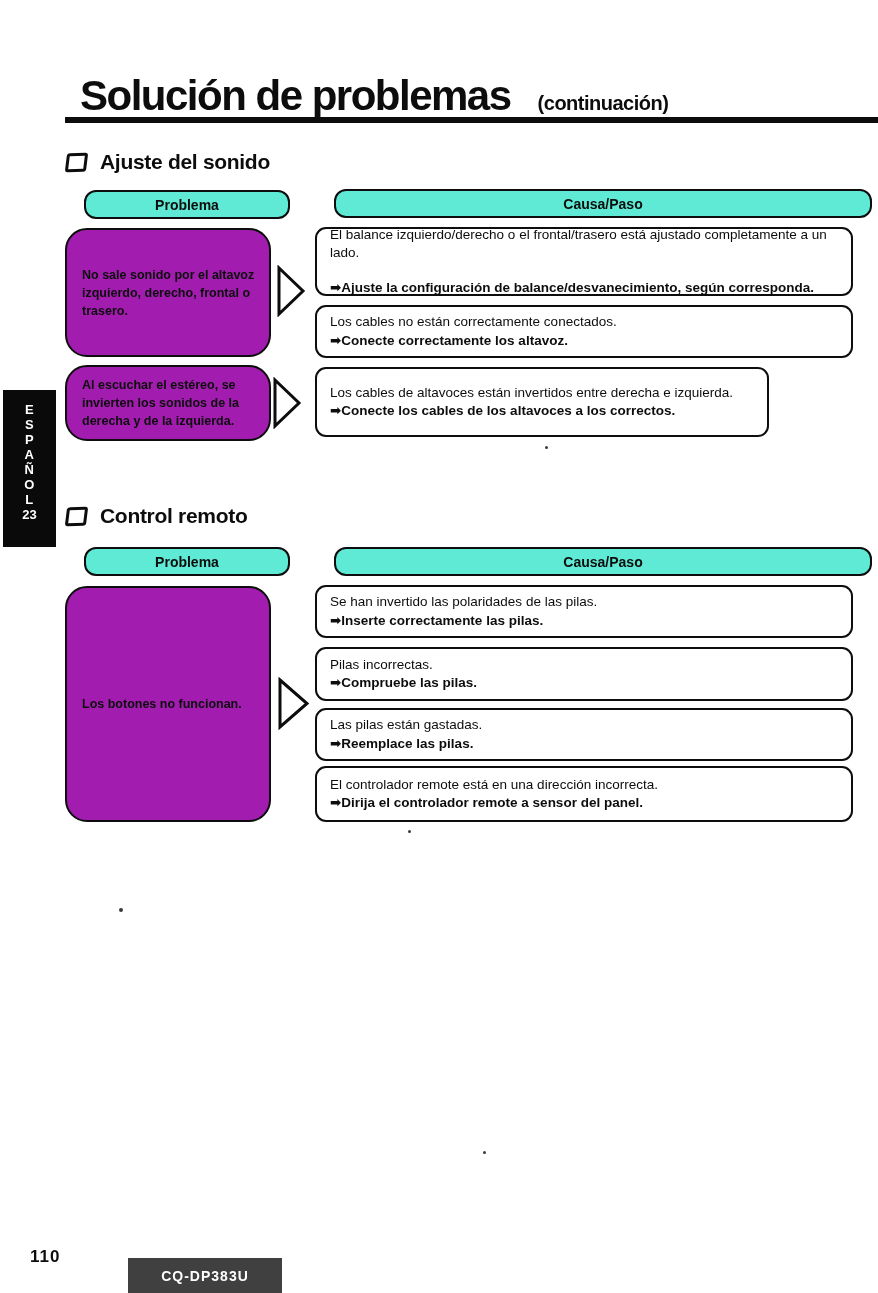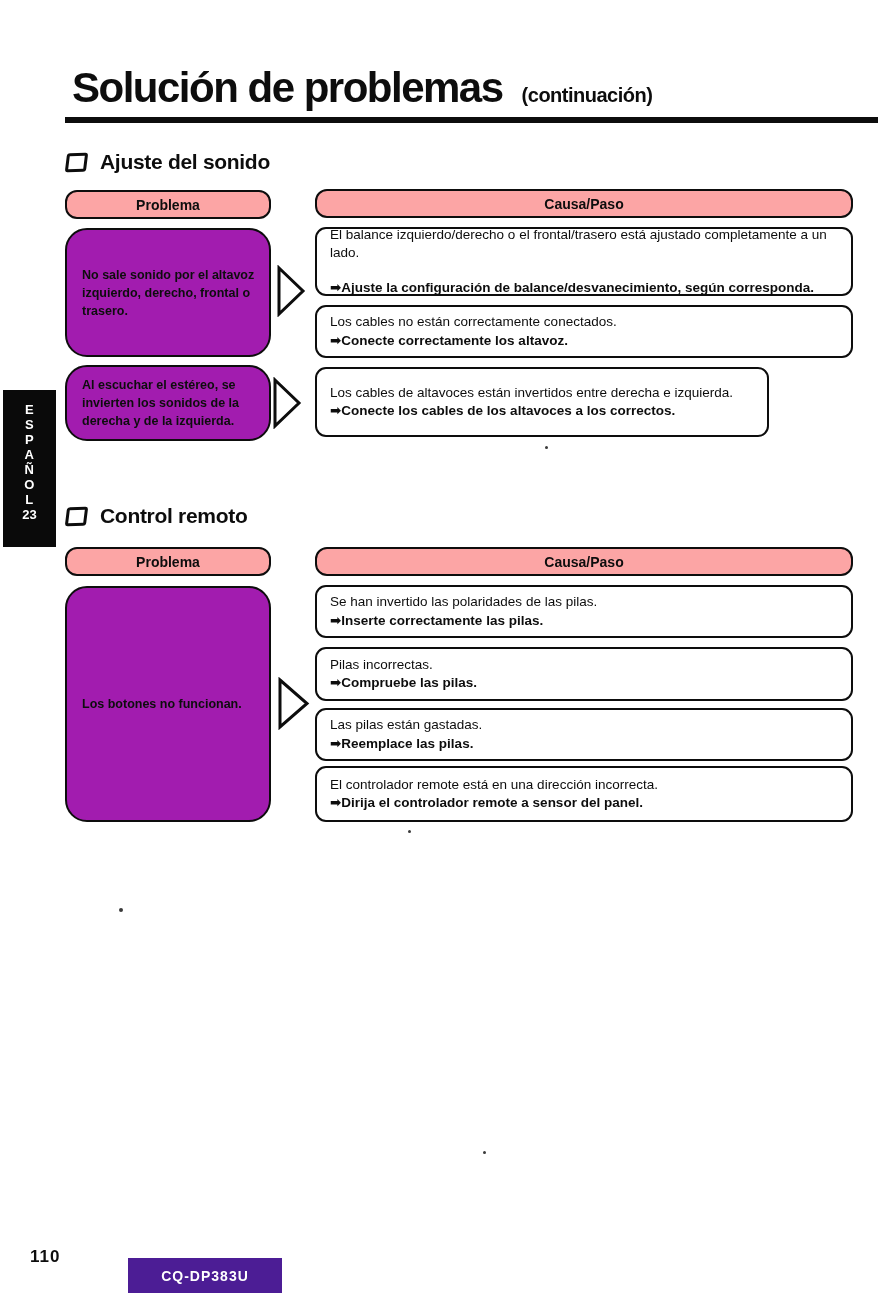--- a/index.html
+++ b/index.html
@@ -5,50 +5,50 @@
   html,body{margin:0;padding:0;background:#ffffff;}
   body{
     width:878px;height:1293px;position:relative;overflow:hidden;
     font-family:"Liberation Sans","DejaVu Sans",sans-serif;
     color:#0d0d0d;
   }
   .page{position:absolute;inset:0;background:#ffffff;}
 
   
   .title-row{position:absolute;left:64px;top:56px;display:flex;align-items:baseline;gap:11px;white-space:nowrap;}
-  .title-main{margin:8px;font-size:42px;font-weight:bold;letter-spacing:-1.5px;}
+  .title-main{margin:16px;font-size:42px;font-weight:bold;letter-spacing:-1.5px;}
   .title-suffix{font-size:20px;font-weight:bold;letter-spacing:-0.5px;}
   .rule{position:absolute;left:65px;top:117px;width:813px;height:6px;background:#0d0d0d;}
 
   
   .section-heading{position:absolute;display:flex;align-items:center;gap:13px;font-size:21px;font-weight:bold;letter-spacing:-0.3px;}
   .checkbox{width:15px;height:13px;border:3px solid #0d0d0d;border-radius:3px;transform:skewX(-9deg) rotate(-2deg);flex:0 0 auto;}
 
   
-  .hdr-box{position:absolute;border:2px solid #0d0d0d;border-radius:12px;background:#fca5a5;
-    display:flex;align-items:center;justify-content:center;font-weight:bold;font-size:14px;box-sizing:border-box;}
+  .hdr-box{position:absolute;border:2px solid #0d0d0d;border-radius:12px;background:#5eead4;
+    display:flex;align-items:center;justify-content:center;font-weight:bold;font-size:14px;box-sizing:border-box;margin-left:19px;}
   .p-box{position:absolute;border:2.5px solid #0d0d0d;border-radius:22px;background:#a21caf;
     display:flex;align-items:center;font-weight:bold;font-size:12.5px;line-height:18px;
     padding:8px 5px 8px 15px;box-sizing:border-box;}
   .c-box{position:absolute;border:2px solid #0d0d0d;border-radius:11px;background:#fff;
     display:flex;flex-direction:column;justify-content:center;font-size:13.5px;line-height:18.5px;
     padding:4px 10px 4px 13px;box-sizing:border-box;}
   .c-box .action{font-weight:bold;}
 
   .arrow{position:absolute;}
 
   
   .side-tab{position:absolute;left:3px;top:390px;width:53px;height:157px;background:#0a0a0a;color:#ffffff;
     display:flex;flex-direction:column;align-items:center;padding-top:12px;box-sizing:border-box;}
   .tab-letter{font-size:13px;font-weight:bold;line-height:15px;letter-spacing:0.5px;}
   .tab-num{font-size:13px;font-weight:bold;}
 
   
   .page-num{position:absolute;left:30px;top:1247px;font-size:17px;font-weight:bold;letter-spacing:1px;}
-  .model-badge{position:absolute;left:128px;top:1258px;width:154px;height:35px;background:#4c1d95;color:#ffffff;
+  .model-badge{position:absolute;left:128px;top:1258px;width:154px;height:35px;background:#404040;color:#ffffff;
     display:flex;align-items:center;justify-content:center;font-size:14px;font-weight:bold;letter-spacing:1px;}
 
   
   .speck{position:absolute;width:3px;height:3px;background:#3a3a3a;border-radius:50%;}
 </style>
 </head>
 <body>
 
 <div class="page">
 

